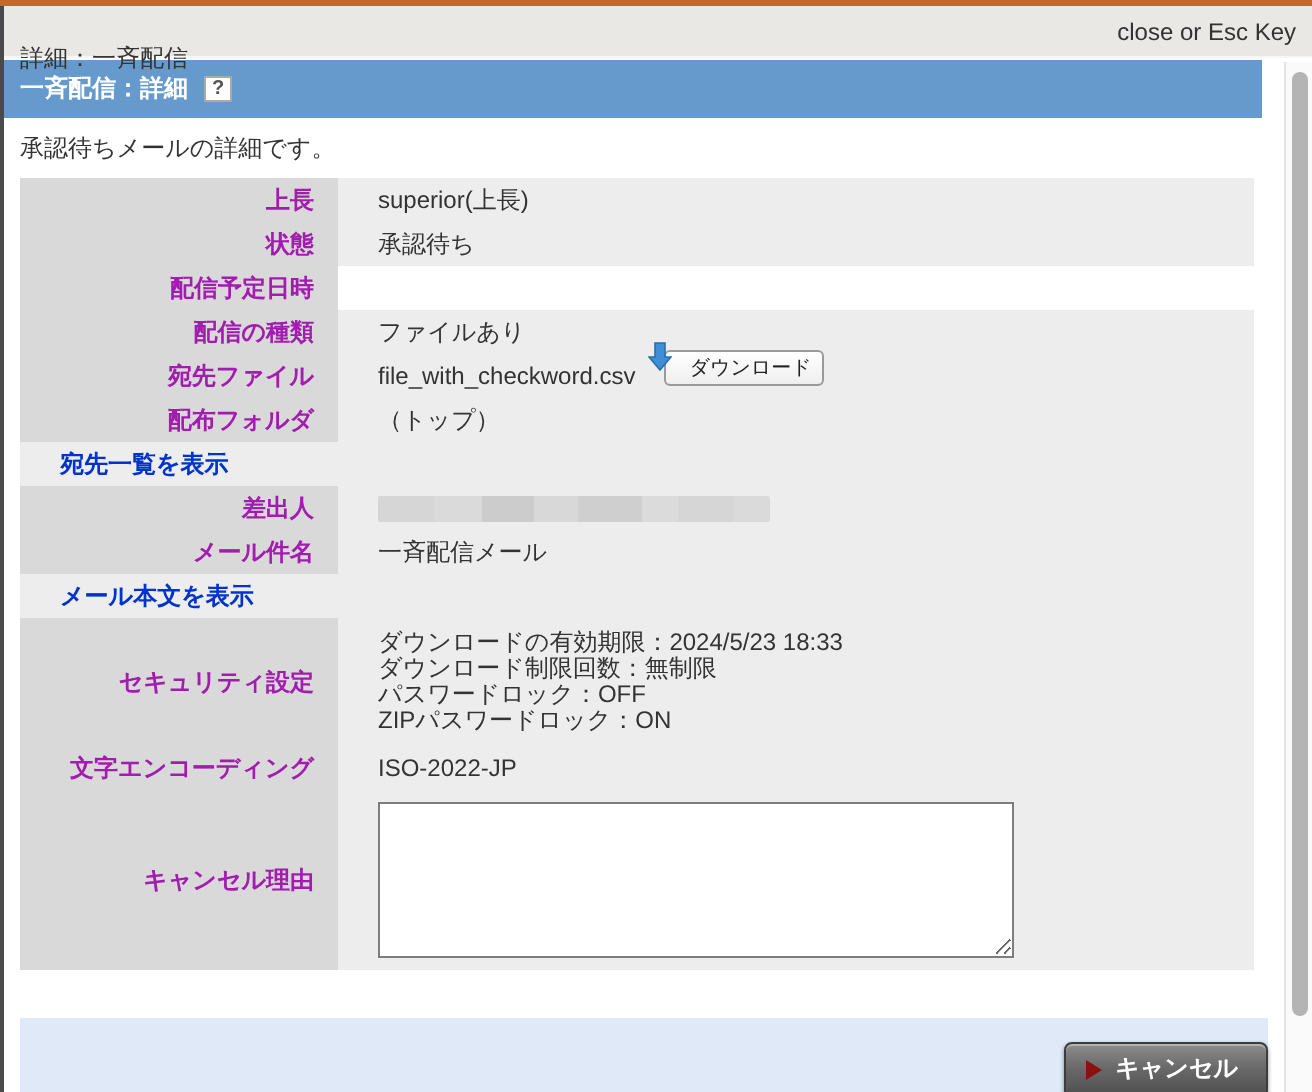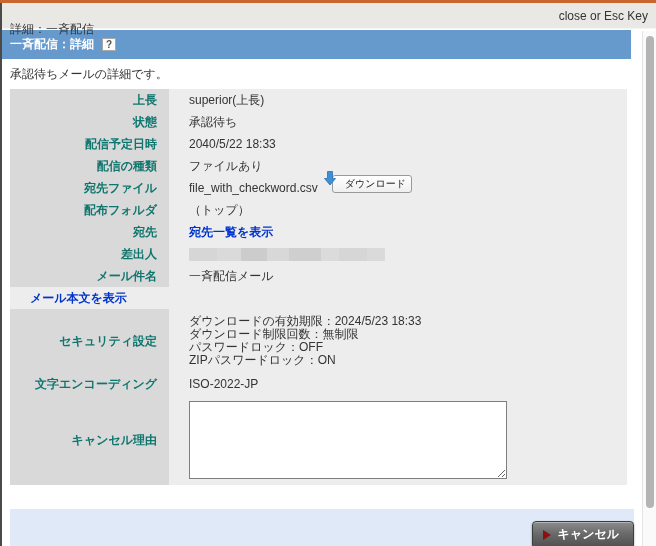--- a/index.html
+++ b/index.html
@@ -34,21 +34,21 @@
     color:#555; font-weight:bold; font-size:10px; line-height:11px;
     text-align:center; cursor:pointer;
   }
 
   .intro { padding:7px 8px 6px 8px; color:#333;border-radius:13px; }
 
   
   .detail-table { margin-left:8px; width:617px; }
   .row { display:flex; }
   .row .label {
-    width:159px; background:#d9d9d9; font-weight:bold; color:#0f766e;
+    width:159px; background:#d9d9d9; font-weight:bold; color:#a21caf;
     display:flex; align-items:center; justify-content:flex-end;
     padding-right:12px; min-height:22px;
   }
   .row .value {
     flex:1; background:#ededed; color:#333;
     display:flex; align-items:center; padding-left:20px; min-height:22px;
   }
   .row .value.multiline { display:block; padding-top:6px; padding-bottom:6px; line-height:13px; }
   .r-file  { min-height:34px; }
   .r-sender{ min-height:18px; }
@@ -133,21 +133,20 @@
       <div class="value">superior(上長)</div>
     </div>
 
     <div class="row">
       <div class="label">状態</div>
       <div class="value">承認待ち</div>
     </div>
 
     <div class="row">
       <div class="label">配信予定日時</div>
-      <div class="value">2040/5/22 18:33</div>
     </div>
 
     <div class="row">
       <div class="label">配信の種類</div>
       <div class="value">ファイルあり</div>
     </div>
 
     <div class="row">
       <div class="label r-file">宛先ファイル</div>
       <div class="value r-file">
@@ -162,21 +161,20 @@
         </span>
       </div>
     </div>
 
     <div class="row">
       <div class="label">配布フォルダ</div>
       <div class="value">（トップ）</div>
     </div>
 
     <div class="row">
-      <div class="label">宛先</div>
       <div class="value">
         <a class="blue-link">宛先一覧を表示</a>
       </div>
     </div>
 
     <div class="row">
       <div class="label r-sender">差出人</div>
       <div class="value r-sender">
         <span class="redaction"></span>
       </div>

